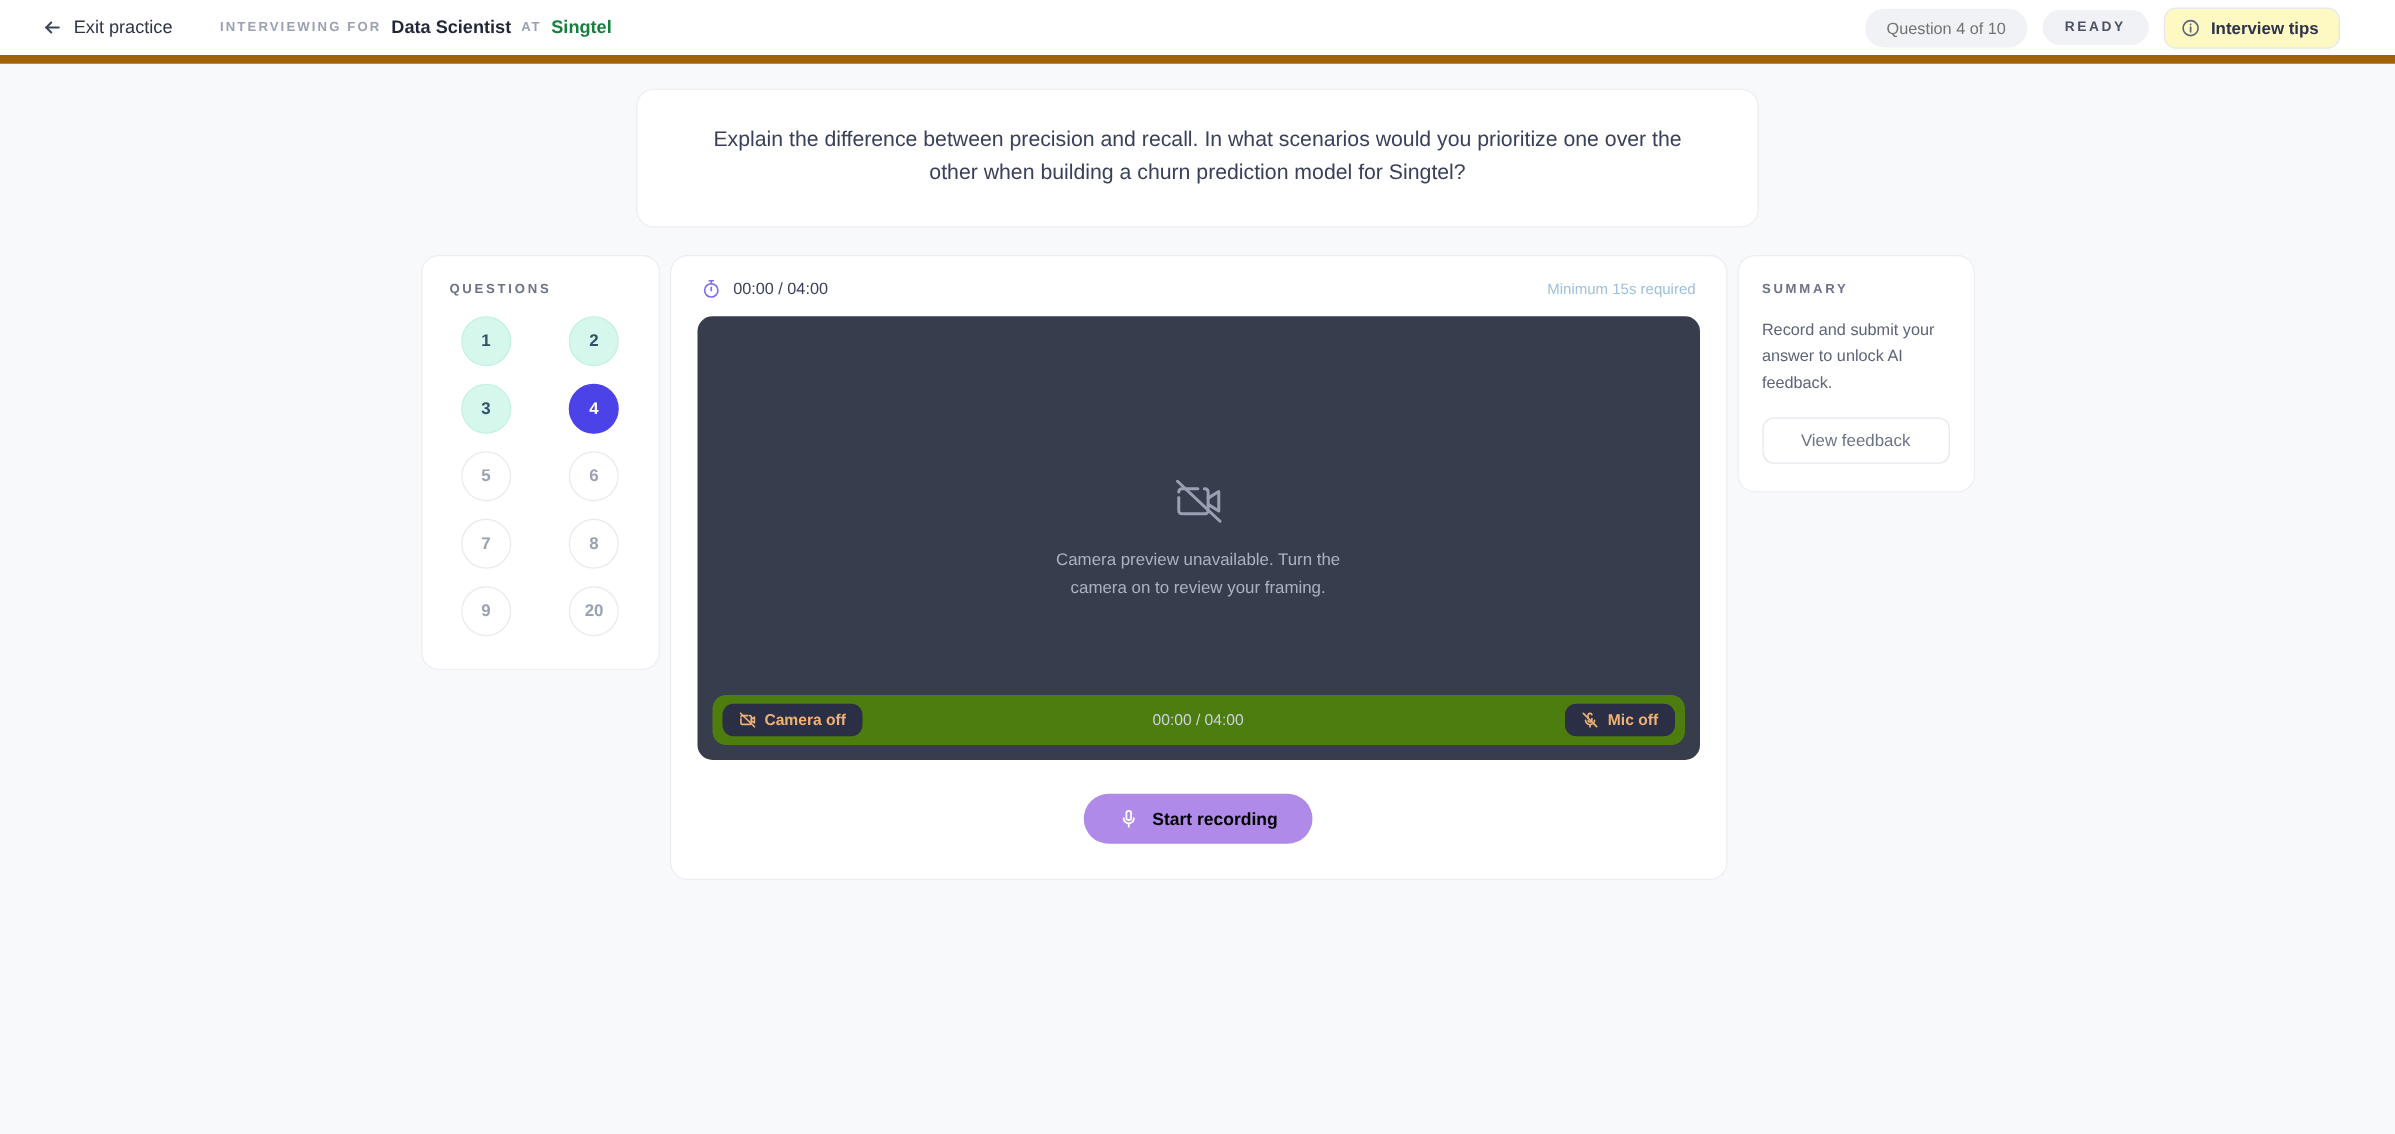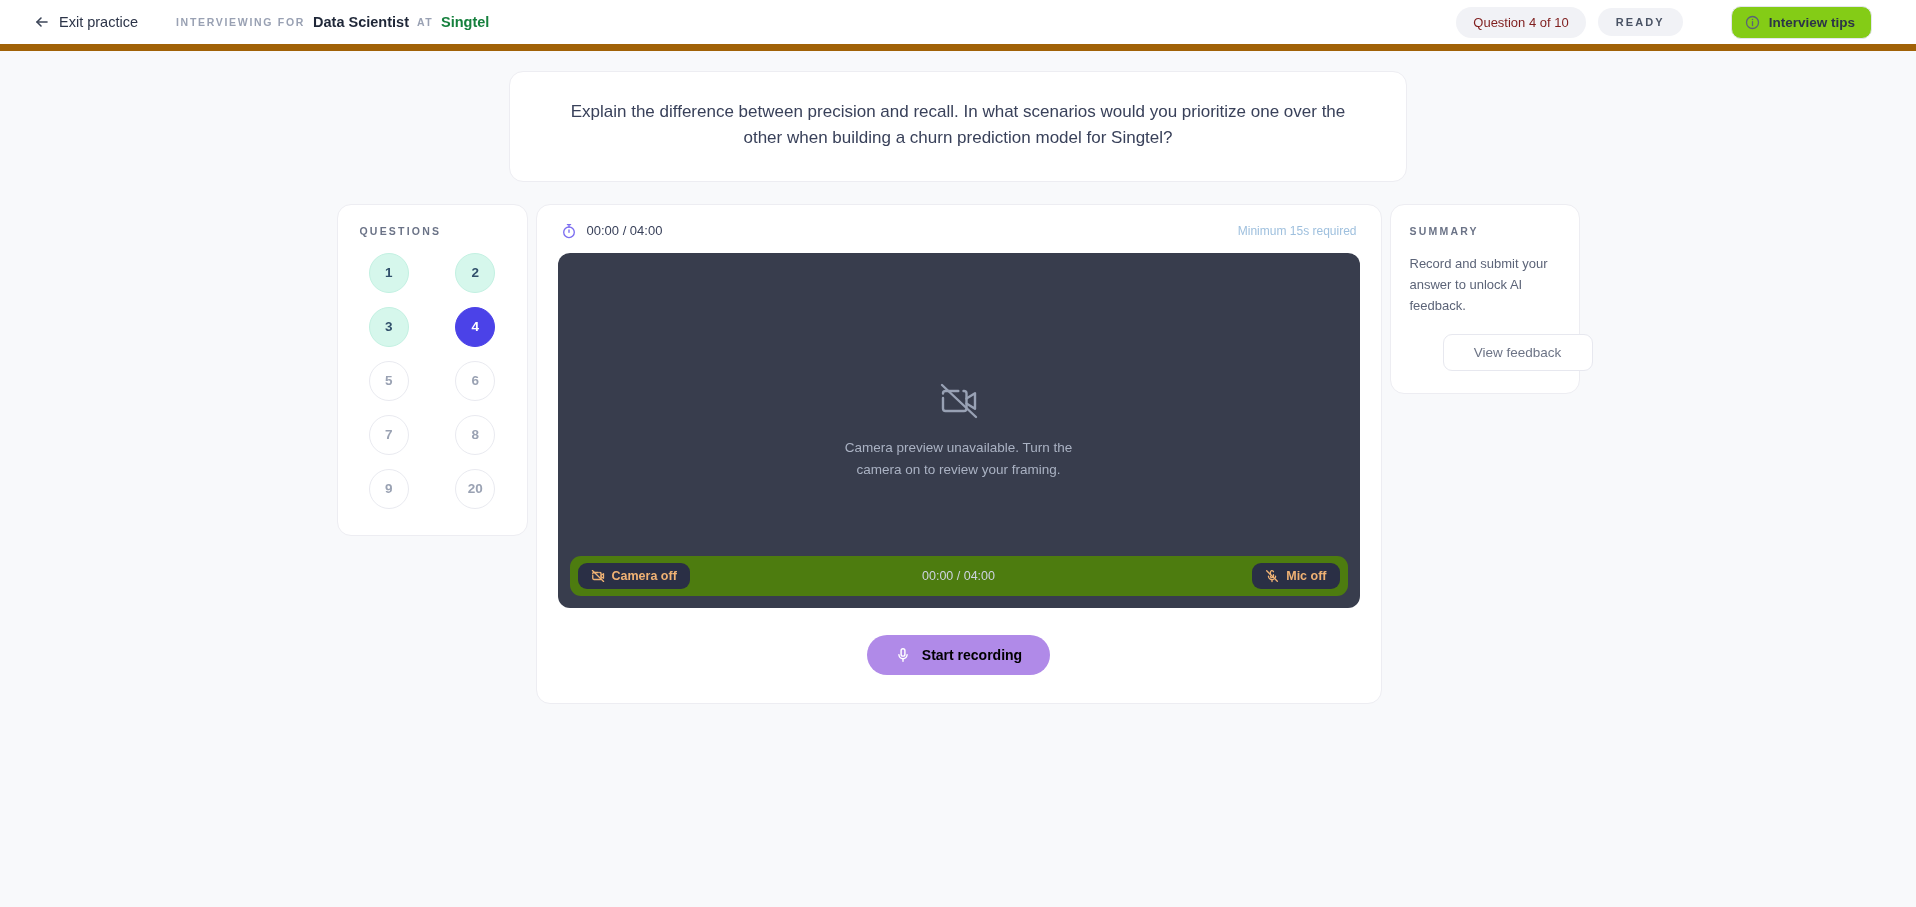--- a/index.html
+++ b/index.html
@@ -65,46 +65,45 @@
     margin-left: auto;
     display: flex;
     align-items: center;
     gap: 12px;
   }
   .pill-q {
     background: #f1f2f6;
     border-radius: 999px;
     padding: 8px 17px;
     font-size: 13px;
-    color: #7f1d1d;
+    color: #737373;
     cursor: default;
   }
   .pill-ready {
     background: #f1f2f6;
     border-radius: 999px;
     padding: 8px 18px;
     font-size: 11px;
     letter-spacing: 2.1px;
     font-weight: 600;
     color: #4a5365;
   }
   .btn-tips {
     display: flex;
     align-items: flex-end;
     gap: 9px;
-    background: #84cc16;
+    background: #fef9c3;
     border: 1px solid #e4e6ed;
     border-radius: 10px;
     padding: 8px 16px 8px 13px;
     font-family: inherit;
     font-size: 13.5px;
     font-weight: 600;
     color: #2c3448;
     cursor: pointer;
-    margin-left: 36px;
   }
   .info-icon { display: block; width: 15px; height: 15px; color: #5a6377; }
 
   
   .page { padding: 0; }
 
   .question-card {
     width: 898px;
     margin: 20px auto 0;
     background: #ffffff;
@@ -305,21 +304,20 @@
   .btn-feedback {
     width: 100%;
     background: #ffffff;
     border: 1px solid #e7e8ef;
     border-radius: 9px;
     padding: 10px 8px;
     font-family: inherit;
     font-size: 13.5px;
     color: #6d7486;
     cursor: pointer;
-    margin-left: 33px;
   }
 </style>
 </head>
 <body>
 
 <header class="topbar">
   <button class="exit-btn">
     <span class="arrow-left">
       <svg viewBox="0 0 16 16" fill="none" stroke="currentColor" stroke-width="1.6" stroke-linecap="round" stroke-linejoin="round">
         <path d="M13 8H3"></path>

